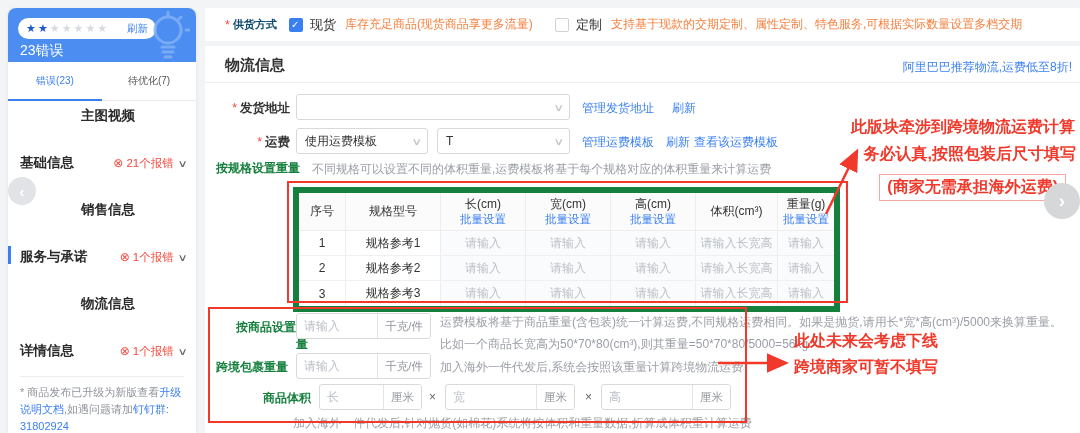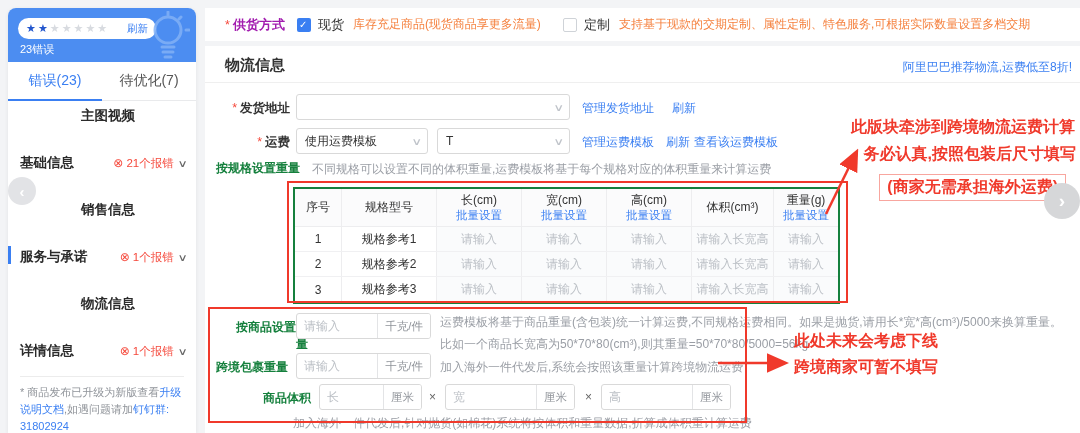--- a/index.html
+++ b/index.html
@@ -9,25 +9,25 @@
 
   
   .sidebar { position:absolute; left:8px; top:8px; width:188px; height:425px; background:#fff;
              border-radius:8px 8px 0 0; box-shadow:0 1px 4px rgba(0,0,0,.07); }
   .sb-head { position:absolute; left:0; top:0; width:188px; height:54px; background:#4c8df1; border-radius:8px 8px 0 0; overflow:hidden; }
   .score-pill { position:absolute; left:10px; top:10px; height:21px; width:138px; background:#fff; border-radius:11px;
                 display:flex; align-items:center; padding:0 8px; gap:2px; }
   .star { font-size:11px; color:#d8dbe0; line-height:1; }
   .star.filled { color:#2457cd; }
   .pill-refresh { margin-left:auto; font-size:10.5px; color:#3a7ff2; cursor:pointer; }
-  .err-count { position:absolute; left:12px; top:34px; font-size:11px; color:#fff; }
+  .err-count { position:absolute; left:12px; top:34px; font-size:14px; color:#fff; }
   .bulb { position:absolute; right:6px; top:3px; opacity:.85; }
 
   .sb-tabs { position:absolute; left:0; top:54px; width:188px; height:39px; display:flex; border-bottom:1px solid #e9eaec; }
-  .sb-tab { width:94px; display:flex; align-items:center; justify-content:center; font-size:14px; color:#555; cursor:pointer; position:relative; }
+  .sb-tab { width:94px; display:flex; align-items:center; justify-content:center; font-size:10px; color:#555; cursor:pointer; position:relative; }
   .sb-tab.active { color:#3a7ff2; }
   .sb-tab.active::after { content:""; position:absolute; left:0; bottom:-1px; width:94px; height:2px; background:#3a7ff2; }
 
   .sb-item { position:absolute; left:0; width:188px; height:22px; display:flex; align-items:center; cursor:pointer;justify-content:center; }
   .sb-item .lbl { margin-left:12px; font-size:13.5px; font-weight:bold; color:#2b2b2b; }
   .sb-badge { margin-left:auto; margin-right:10px; display:flex; align-items:center; gap:3px; }
   .sb-badge .x { color:#f5483b; font-size:12px; line-height:1; }
   .sb-badge .t { color:#f5483b; font-size:11.5px; }
   .sb-badge .v { color:#666; font-size:10px; transform:scaleX(1.4); margin-left:2px; }
   .sb-indicator { position:absolute; left:0; top:238px; width:3px; height:18px; background:#3a7ff2; }
@@ -38,21 +38,21 @@
 
   .circle-btn { position:absolute; border-radius:50%; display:flex; align-items:center; justify-content:center;
                 color:#fff; font-weight:bold; cursor:pointer; }
   .circle-left { left:8px; top:177px; width:28px; height:28px; background:#e2e3e6; font-size:15px; }
   .circle-right { left:1044px; top:183px; width:36px; height:36px; background:#d6d7d9; font-size:19px; }
 
   
   .topbar { position:absolute; left:205px; top:8px; width:875px; height:33px; background:#fff; }
   .topbar-inner { position:absolute; left:20px; top:0; height:33px; display:flex; align-items:center; }
   .req { color:#f5483b; font-size:12.5px; margin-right:3px; }
-  .supply-lbl { font-size:13px; font-weight:bold; color:#a21caf; }
+  .supply-lbl { font-size:11px; font-weight:bold; color:#0c4a6e; }
   .cb { width:14px; height:14px; border-radius:2px; position:relative; cursor:pointer; flex:none; }
   .cb.checked { background:#3a7ff2; }
   .cb.checked::after { content:"✓"; position:absolute; left:2px; top:0px; color:#fff; font-size:10px; line-height:14px; }
   .cb.un { background:#fff; border:1px solid #cfd3d8; }
   .opt-lbl { font-size:13px; color:#333; margin-left:7px; }
   .opt-desc { font-size:12px; color:#f5813f; margin-left:9px; white-space:nowrap; }
 
   
   .panel { position:absolute; left:205px; top:46px; width:875px; height:387px; background:#fff; }
   .panel-title { position:absolute; left:225px; top:56px; font-size:15px; font-weight:bold; color:#333; }
@@ -63,21 +63,21 @@
   .f-label b { font-weight:bold; }
   .sel { position:absolute; height:26px; border:1px solid #d9d9d9; border-radius:3px; background:#fff;
          display:flex; align-items:center; padding:0 22px 0 8px; font-size:12px; color:#333; cursor:pointer; white-space:nowrap; overflow:hidden; }
   .sel .arr { position:absolute; right:7px; top:7px; color:#bfc3c9; font-size:10px; transform:scaleX(1.5); }
   .blue-link { position:absolute; font-size:12px; color:#3a7ff2; cursor:pointer; white-space:nowrap; }
 
   .sec-label { position:absolute; font-size:12px; font-weight:bold; color:#15803d; }
   .gray-desc { position:absolute; font-size:12px; color:#9a9ea5; white-space:nowrap; }
 
   
-  .spec-table { position:absolute; left:293px; top:187px; width:547px; border:2px solid #15803d; }
+  .spec-table { position:absolute; left:293px; top:187px; width:547px; border:6px solid #15803d; }
   .tr { display:flex; }
   .th, .td { border-right:1px solid #ededef; display:flex; flex-direction:column; align-items:center; justify-content:center; }
   .th:last-child, .td:last-child { border-right:none; }
   .thead { height:38px; background:#fbfbfc; border-bottom:1px solid #ededef; }
   .tbody-row { height:25px; border-bottom:1px solid #f0f0f2; }
   .tbody-row:last-child { border-bottom:none; }
   .c1{width:47px;} .c2{width:95px;} .c3{width:85px;} .c4{width:85px;} .c5{width:85px;} .c6{width:82px;} .c7{flex:1;}
   .th-t { font-size:12px; color:#333; line-height:15px; }
   .th-l { font-size:11.5px; color:#3a7ff2; line-height:14px; cursor:pointer; }
   .td { font-size:12px; color:#333; }

